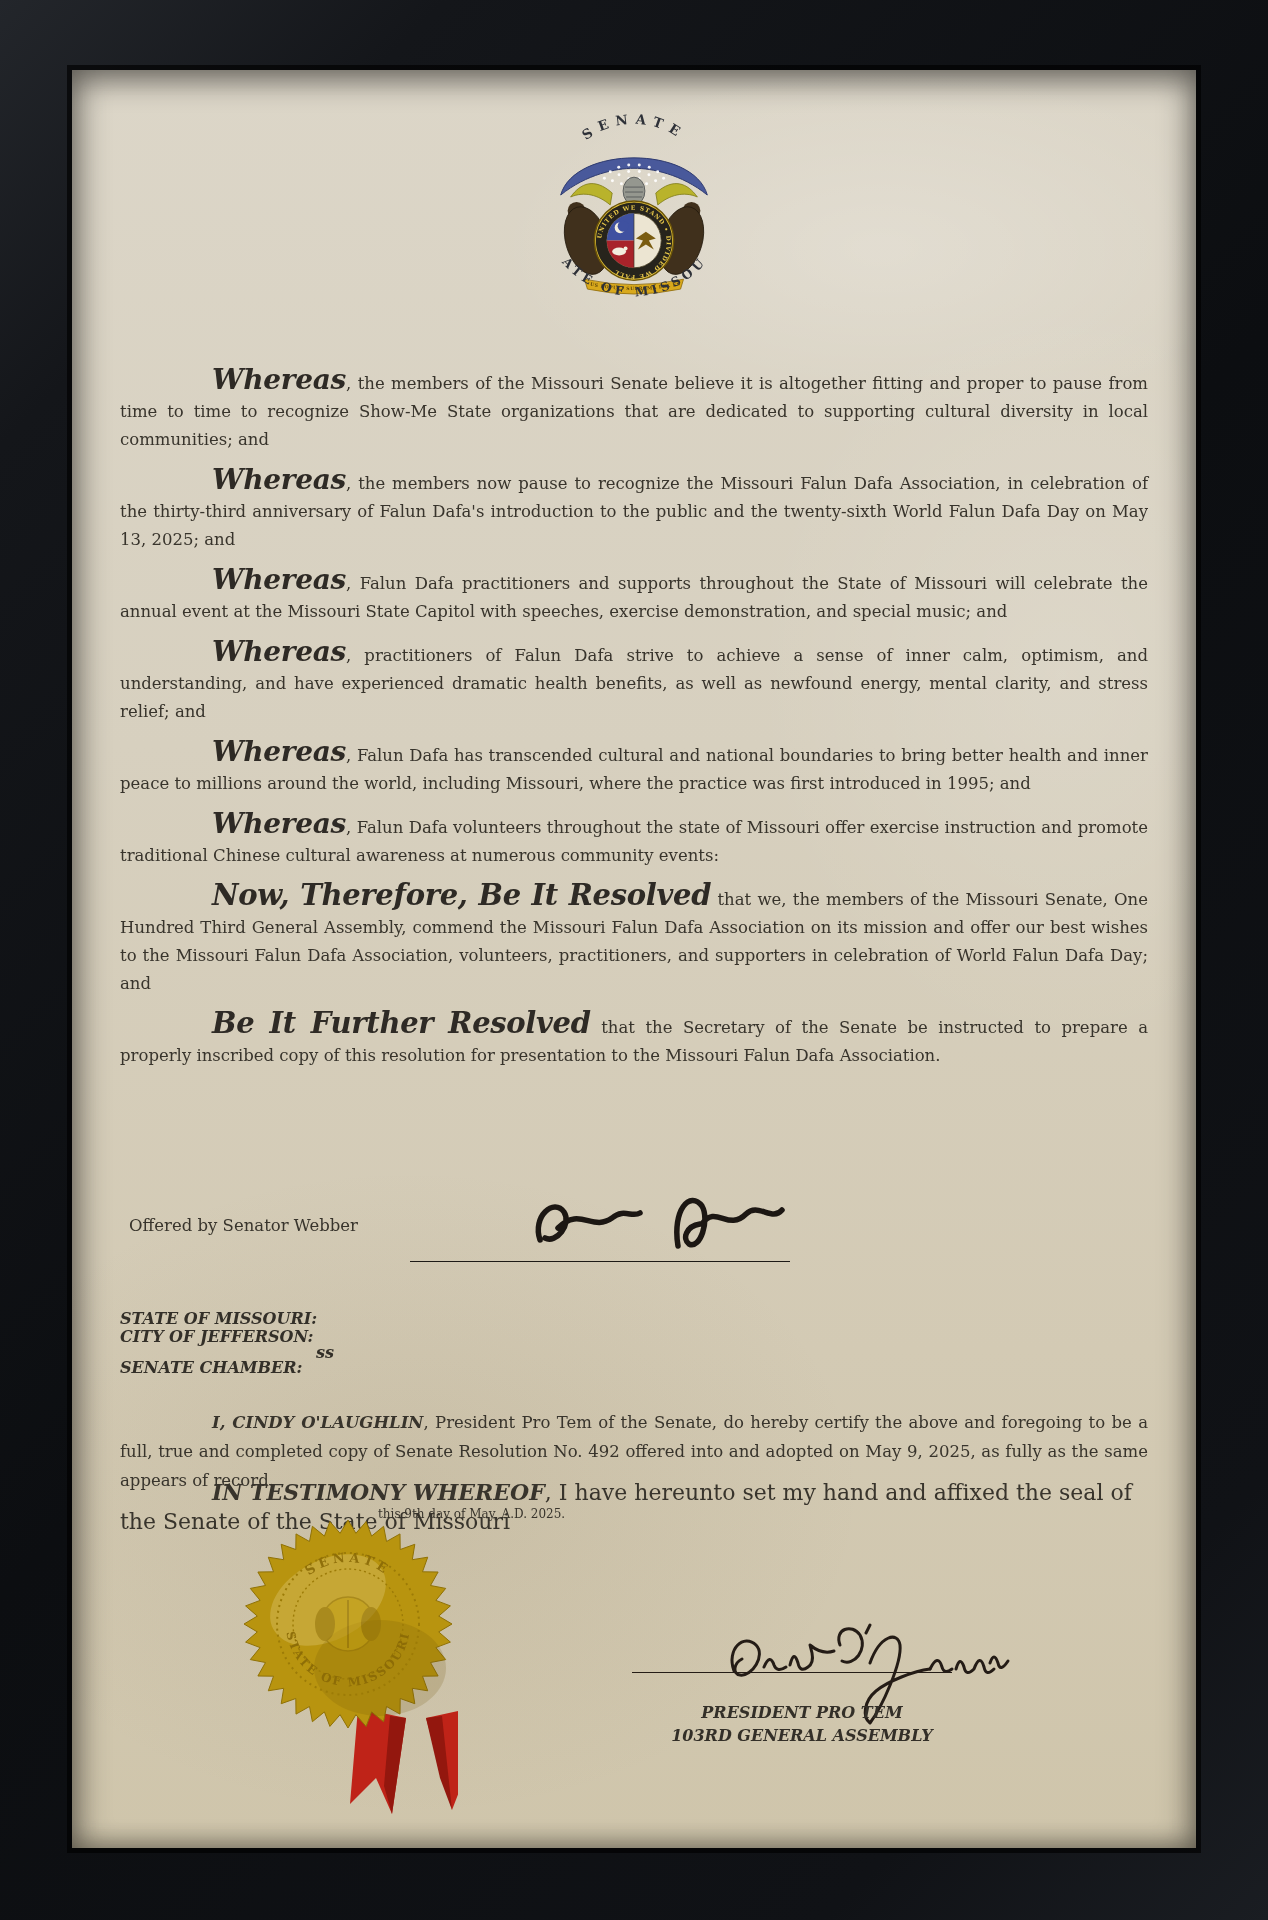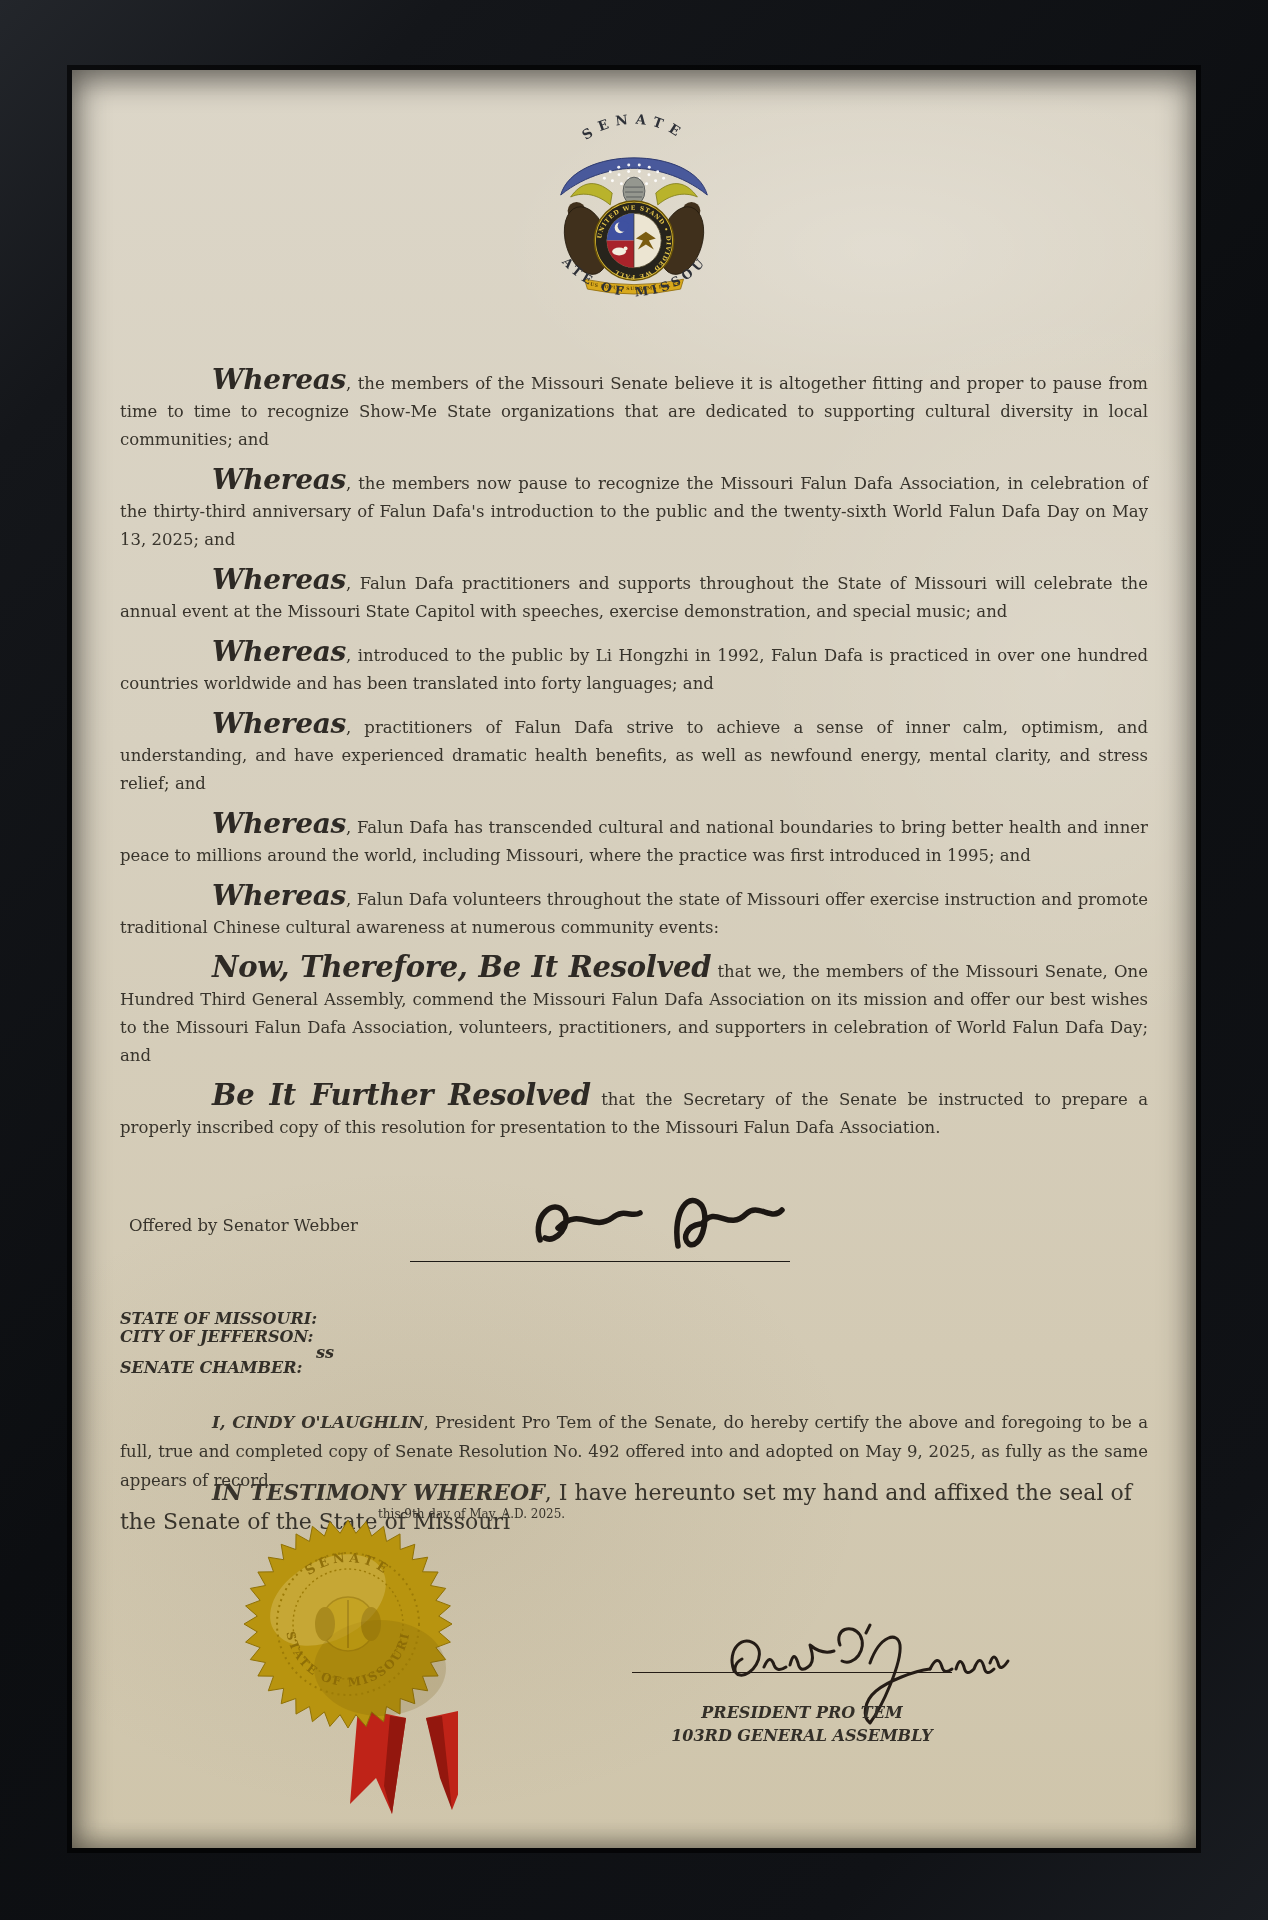--- a/index.html
+++ b/index.html
@@ -137,21 +137,20 @@
 
       <text font-size="12.5" font-weight="bold" letter-spacing="4" fill="#2e3138">
         <textPath href="#ts-bottom" startOffset="50%" text-anchor="middle">STATE OF MISSOURI</textPath>
       </text>
     </svg>
 
     <div class="doc-body">
       <p class="para"><span class="lead">Whereas</span><span>, the members of the Missouri Senate believe it is altogether fitting and proper to pause from time to time to recognize Show-Me State organizations that are dedicated to supporting cultural diversity in local communities; and</span></p>
       <p class="para"><span class="lead">Whereas</span><span>, the members now pause to recognize the Missouri Falun Dafa Association, in celebration of the thirty-third anniversary of Falun Dafa's introduction to the public and the twenty-sixth World Falun Dafa Day on May 13, 2025; and</span></p>
       <p class="para"><span class="lead">Whereas</span><span>, Falun Dafa practitioners and supports throughout the State of Missouri will celebrate the annual event at the Missouri State Capitol with speeches, exercise demonstration, and special music; and</span></p>
-      <p class="para"><span class="lead">Whereas</span><span>, introduced to the public by Li Hongzhi in 1992, Falun Dafa is practiced in over one hundred countries worldwide and has been translated into forty languages; and</span></p>
       <p class="para"><span class="lead">Whereas</span><span>, practitioners of Falun Dafa strive to achieve a sense of inner calm, optimism, and understanding, and have experienced dramatic health benefits, as well as newfound energy, mental clarity, and stress relief; and</span></p>
       <p class="para"><span class="lead">Whereas</span><span>, Falun Dafa has transcended cultural and national boundaries to bring better health and inner peace to millions around the world, including Missouri, where the practice was first introduced in 1995; and</span></p>
       <p class="para"><span class="lead">Whereas</span><span>, Falun Dafa volunteers throughout the state of Missouri offer exercise instruction and promote traditional Chinese cultural awareness at numerous community events:</span></p>
       <p class="para"><span class="lead lead-res">Now, Therefore, Be It Resolved</span><span> that we, the members of the Missouri Senate, One Hundred Third General Assembly, commend the Missouri Falun Dafa Association on its mission and offer our best wishes to the Missouri Falun Dafa Association, volunteers, practitioners, and supporters in celebration of World Falun Dafa Day; and</span></p>
       <p class="para"><span class="lead lead-res">Be It Further Resolved</span><span> that the Secretary of the Senate be instructed to prepare a properly inscribed copy of this resolution for presentation to the Missouri Falun Dafa Association.</span></p>
     </div>
 
     <div class="offered ink">Offered by Senator Webber</div>
     <div class="sig-area">
       <svg class="sig-webber" viewBox="0 0 262 82">

